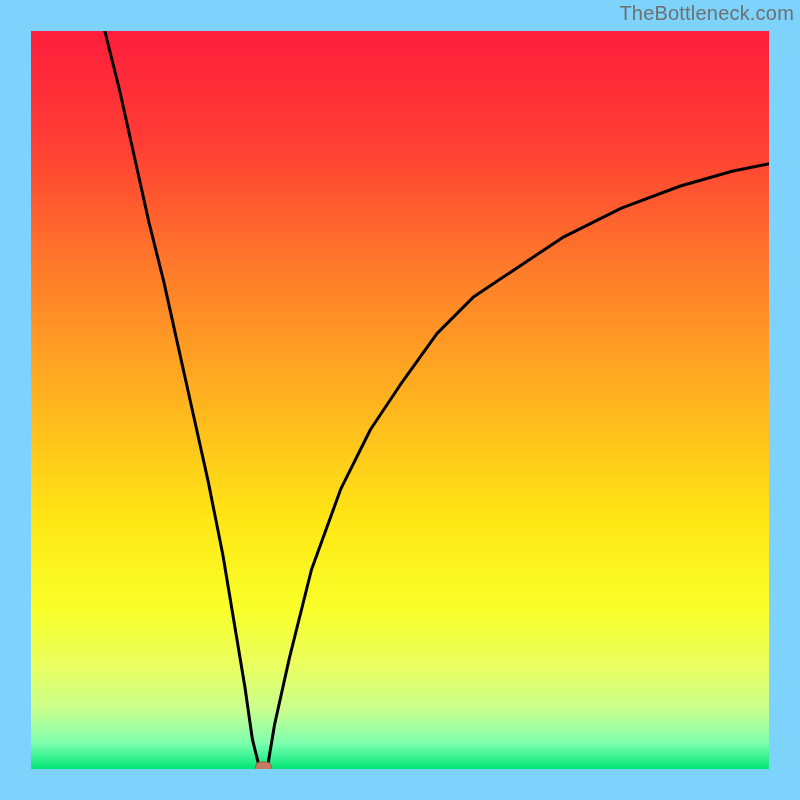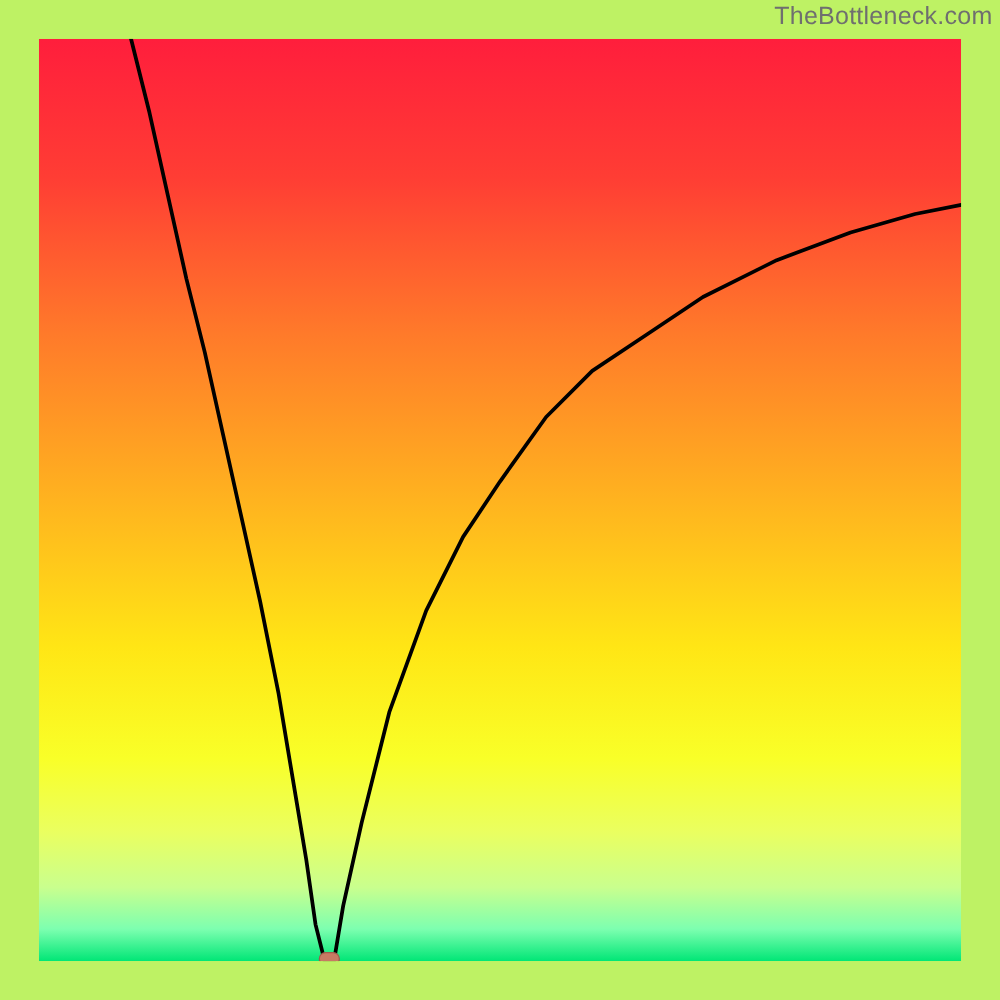--- a/index.html
+++ b/index.html
@@ -10,21 +10,21 @@
     overflow: hidden;
     background: #000;
     font-family: Arial, Helvetica, sans-serif;
   }
   .frame {
     position: absolute;
     left: 0;
     top: 0;
     width: 800px;
     height: 800px;
-    background: #bef264;
+    background: #7dd3fc;
   }
   .plot {
     position: absolute;
     left: 31px;
     top: 31px;
     width: 738px;
     height: 738px;
     overflow: hidden;
   }
   .watermark {

